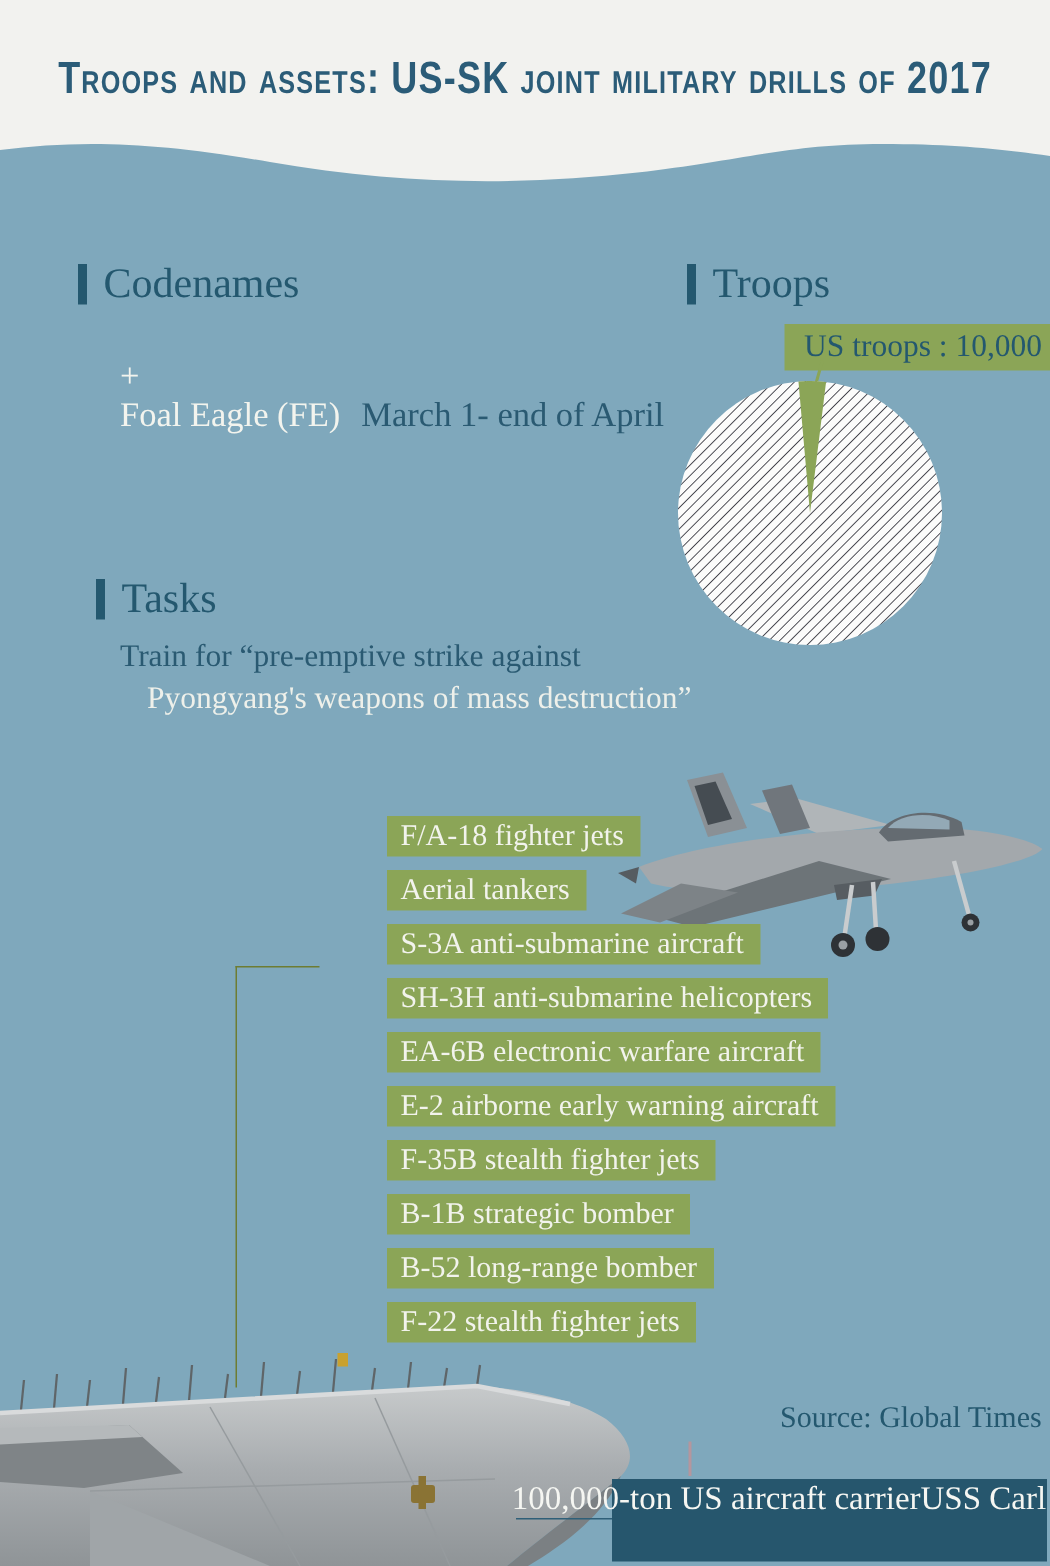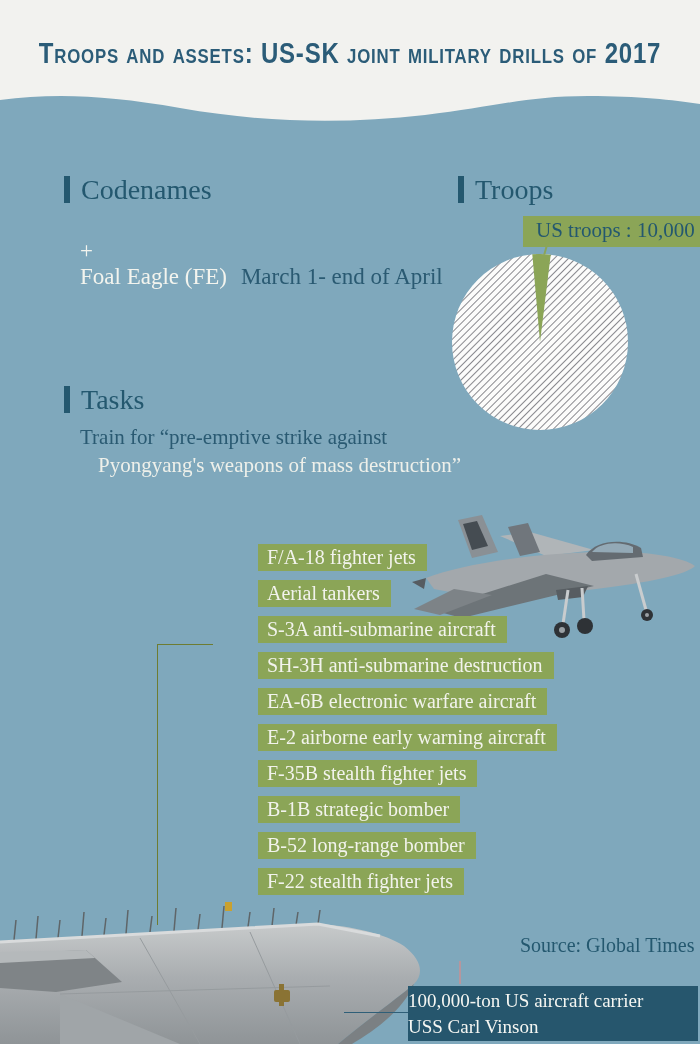--- a/index.html
+++ b/index.html
@@ -40,40 +40,40 @@
   .asset-label{background:#8ba557;color:#f2f3ec;font-size:20px;line-height:23px;
                padding:2px 11px 2px 9px;white-space:nowrap;text-align:center;}
   .bracket-v{position:absolute;left:157px;top:644px;width:1px;height:281px;background:#6e7c31;}
   .bracket-h{position:absolute;left:157px;top:644px;width:56px;height:1px;background:#6e7c31;}
   
   .jet{position:absolute;left:396px;top:512px;z-index:1;}
   .carrier{position:absolute;left:0;top:894px;}
   
   .source{position:absolute;left:520px;top:934px;font-size:20px;color:#24586f;}
   .caption-box{position:absolute;left:408px;top:986px;width:290px;height:55px;background:#26566d;
-               color:#f5f6f2;font-size:19px;line-height:26px;text-align:left;
-               display:flex;flex-direction:column;justify-content:center;z-index:4;}
+               color:#f5f6f2;font-size:22px;line-height:26px;text-align:right;
+               display:flex;flex-direction:row;justify-content:center;z-index:4;}
   .caption-line{white-space:nowrap;}
   .connector{position:absolute;left:344px;top:1012px;width:64px;height:1px;background:#2f5f78;}
   .pink-mark{position:absolute;left:459px;top:961px;width:2px;height:23px;
              background:#d98b8b;opacity:.6;}
 </style>
 </head>
 <body>
 
 <div class="page">
 
   <div class="masthead">
     <h1 class="title">Troops and assets: US-SK joint military drills of 2017</h1>
   </div>
   <svg class="wave" viewBox="0 0 700 44">
     <path d="M0,14 C55,7 105,9 180,22 C265,37 345,38 425,29 C495,21 525,10 588,10 C640,10 672,14 700,18 L700,44 L0,44 Z" fill="#7fa8bc"></path>
   </svg>
 
-  <div class="sec-head" style="left:64px;top:176px;">
+  <div class="sec-head" style="left:52px;top:176px;">
     <span class="sec-bar"></span>
     <h2 class="sec-title">Codenames</h2>
   </div>
   <div class="code-line plus" style="top:238px;">+</div>
   <div class="code-line" style="top:264px;">
     <span class="code-name">Foal Eagle (FE)</span><span class="code-date">March 1- end of April</span>
   </div>
 
   <div class="sec-head" style="left:458px;top:176px;">
     <span class="sec-bar"></span>
@@ -97,21 +97,21 @@
     <h2 class="sec-title">Tasks</h2>
   </div>
   <div class="tasks-text">
     <span class="t-dark">Train for “pre-emptive strike against </span><span class="t-light">Pyongyang's weapons of mass destruction”</span>
   </div>
 
   <div class="asset-list">
     <span class="asset-label">F/A-18 fighter jets</span>
     <span class="asset-label">Aerial tankers</span>
     <span class="asset-label">S-3A anti-submarine aircraft</span>
-    <span class="asset-label">SH-3H anti-submarine destruction</span>
+    <span class="asset-label">SH-3H anti-submarine helicopters</span>
     <span class="asset-label">EA-6B electronic warfare aircraft</span>
     <span class="asset-label">E-2 airborne early warning aircraft</span>
     <span class="asset-label">F-35B stealth fighter jets</span>
     <span class="asset-label">B-1B strategic bomber</span>
     <span class="asset-label">B-52 long-range bomber</span>
     <span class="asset-label">F-22 stealth fighter jets</span>
   </div>
   <div class="bracket-h"></div>
   <div class="bracket-v"></div>
 

